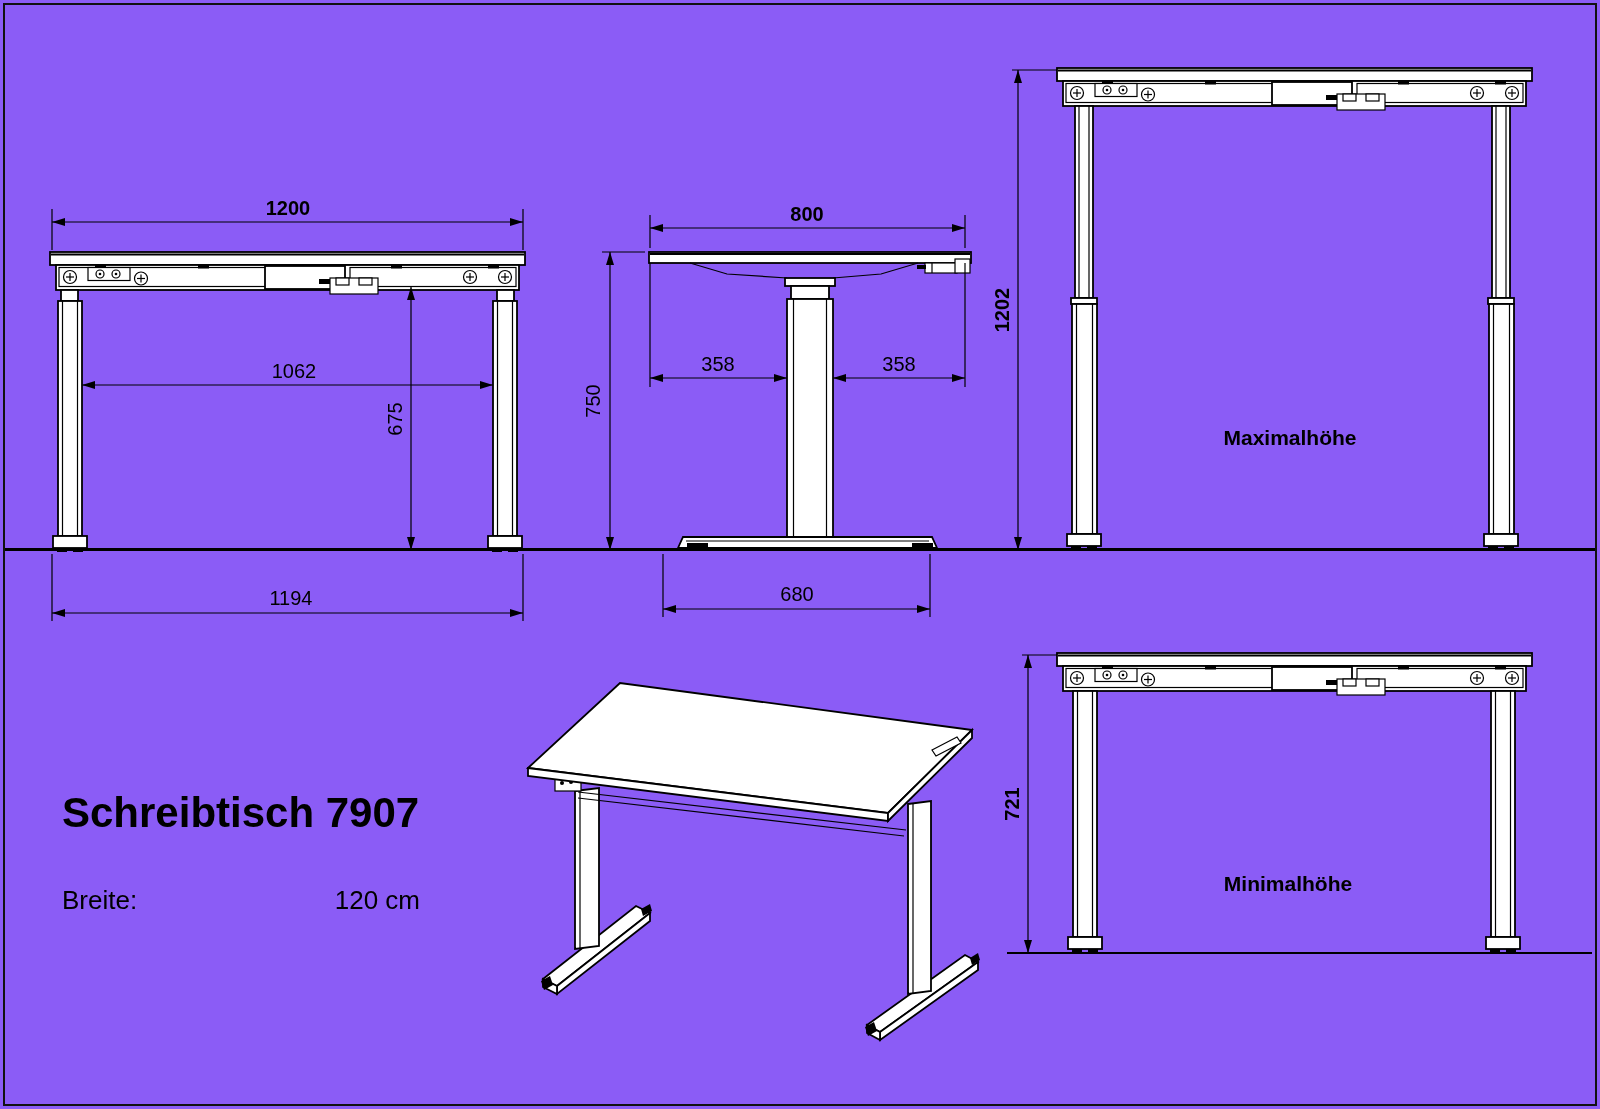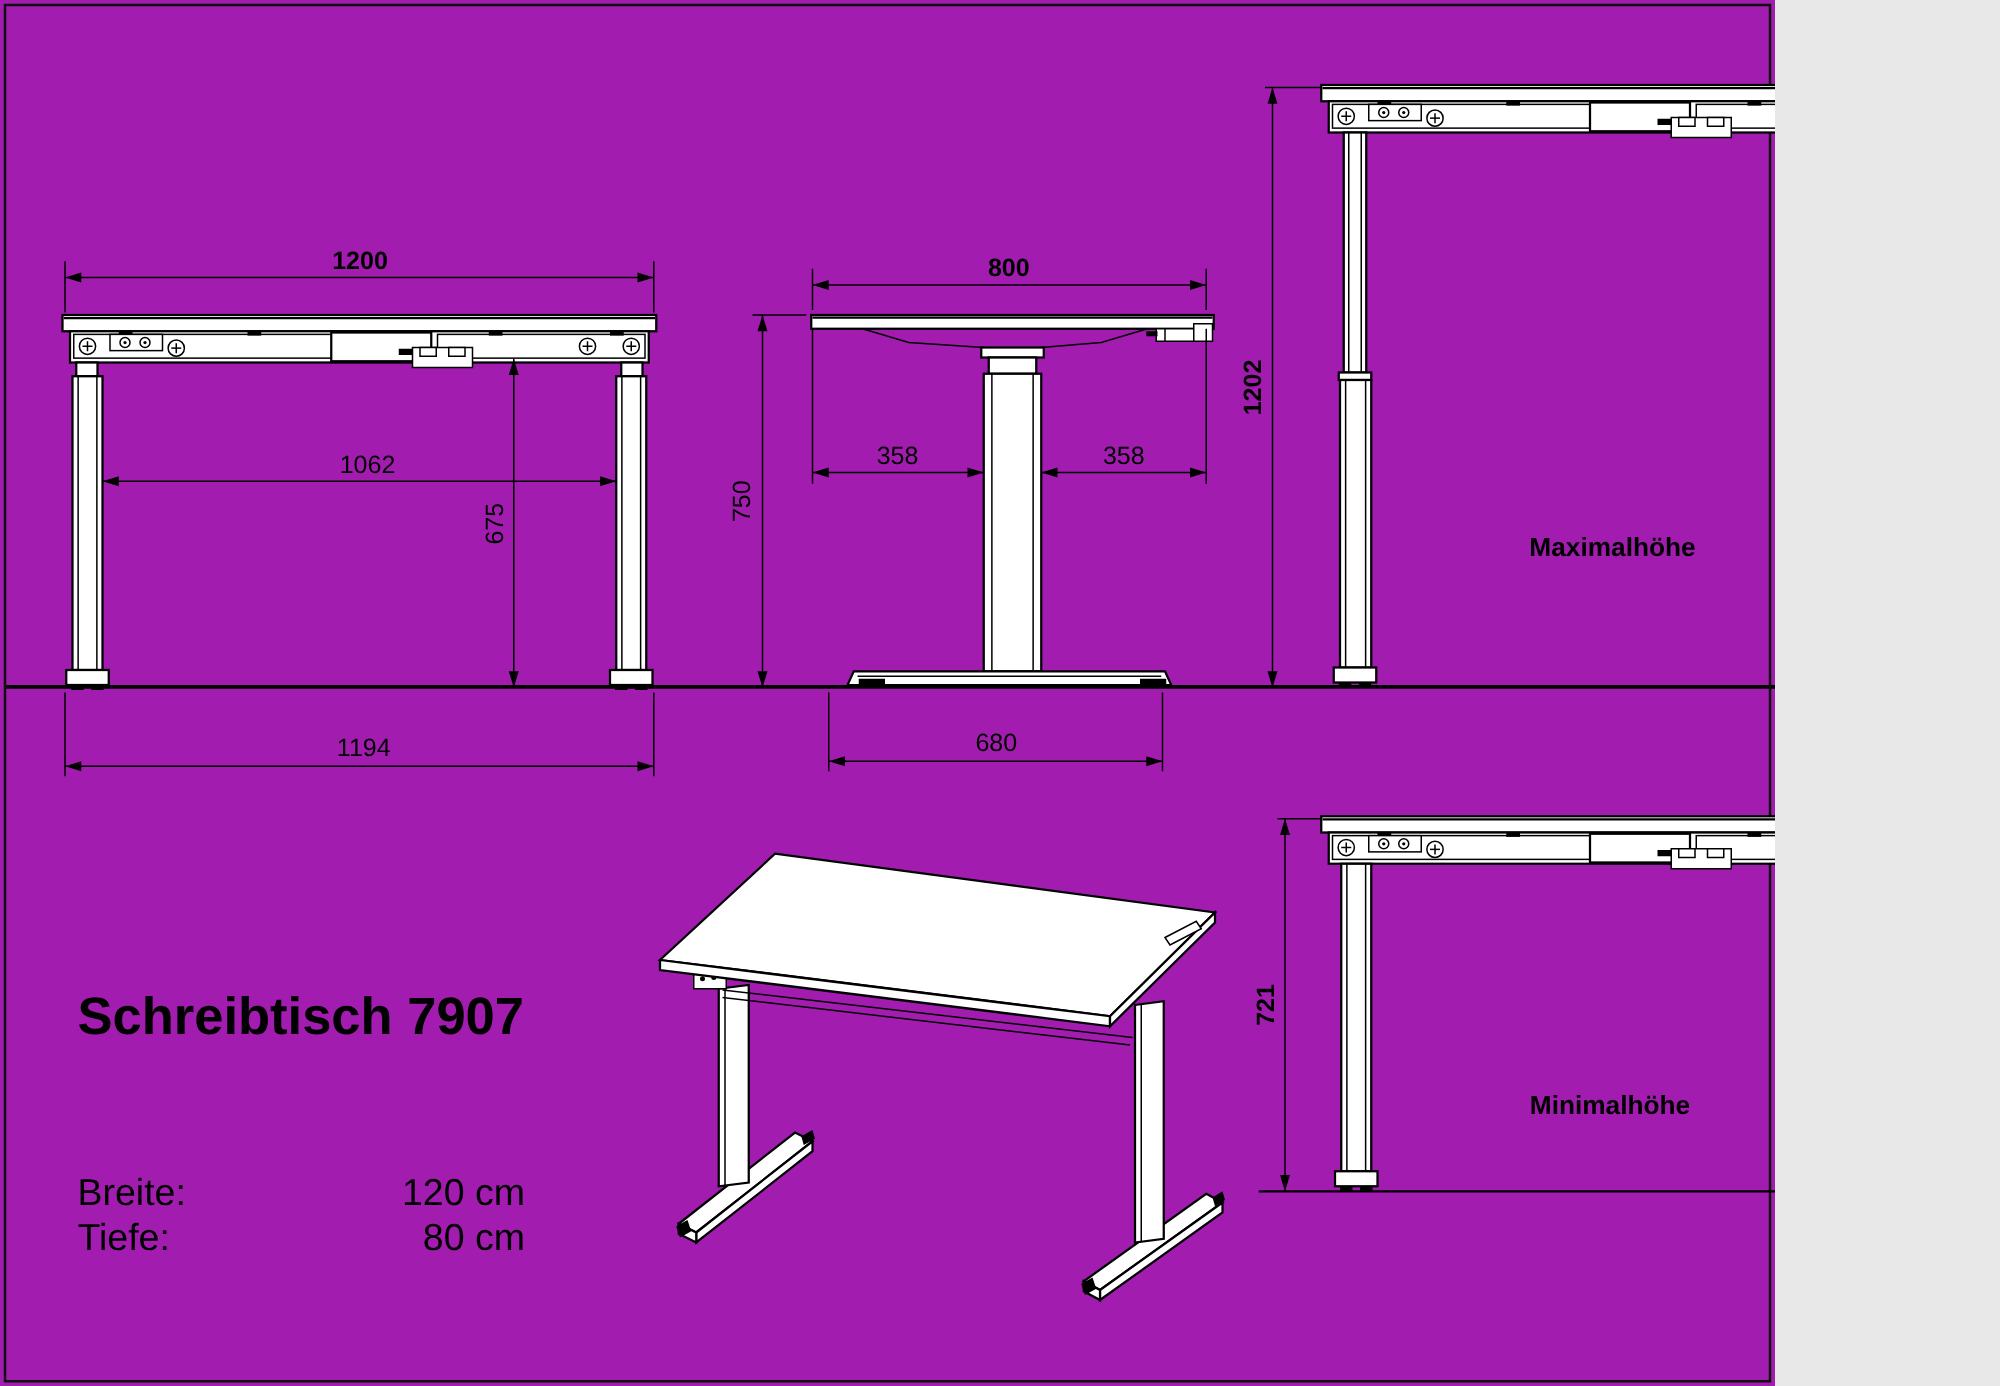--- a/index.html
+++ b/index.html
@@ -1,40 +1,40 @@
 <!DOCTYPE html>
 <html><head>
 <meta charset="utf-8">
 <style>
   * { margin:0; padding:0; box-sizing:border-box; }
   html,body { background:#e8e8e8; }
   body { font-family:"Liberation Sans", sans-serif; }
   #sheet {
-    position:relative; width:1420px; height:1109px; background:#a21caf;
+    position:relative; width:1600px; height:1109px; background:#8b5cf6;
     overflow:hidden;
   }
   .sheet-border { position:absolute; inset:3px; border:2px solid #111; pointer-events:none; }
   .ground { position:absolute; left:4px; top:548px; width:1592px; height:3px; background:#000; }
   svg.view { position:absolute; overflow:visible; }
   svg text { font-family:"Liberation Sans", sans-serif; fill:#000; }
   .shape { fill:#fff; stroke:#000; stroke-width:1.8; }
   .thin  { stroke-width:1.2; }
   .ln    { stroke:#000; stroke-width:1.8; fill:none; }
   .lnthin{ stroke:#000; stroke-width:1.2; fill:none; }
   .dim line { stroke:#000; stroke-width:1.2; }
   .arr { fill:#000; stroke:none; }
   text.t { font-size:20px; }
   text.b { font-weight:bold; }
   text.cap { font-size:21px; font-weight:bold; }
   .blk { fill:#000; stroke:none; }
   .title {
     position:absolute; left:62px; top:789px;
     font-size:42px; font-weight:bold; color:#000; white-space:nowrap;
   }
-  .specs { position:absolute; left:62px; top:937px; width:358px; font-size:30px; color:#000; }
+  .specs { position:absolute; left:62px; top:882px; width:358px; font-size:26px; color:#000; }
   .spec-row { display:flex; justify-content:space-between; height:36px; line-height:36px; }
 </style>
 </head>
 <body>
 
 <div id="sheet">
 
   <svg width="0" height="0" style="position:absolute" aria-hidden="true">
     <defs>
 
@@ -318,19 +318,15 @@
     </g>
   </svg>
 
   <div class="title">Schreibtisch 7907</div>
 
   <div class="specs">
     <div class="spec-row">
       <span>Breite:</span>
       <span>120 cm</span>
     </div>
-    <div class="spec-row">
-      <span>Tiefe:</span>
-      <span>80 cm</span>
-    </div>
   </div>
 
 </div>
 
 </body></html>

